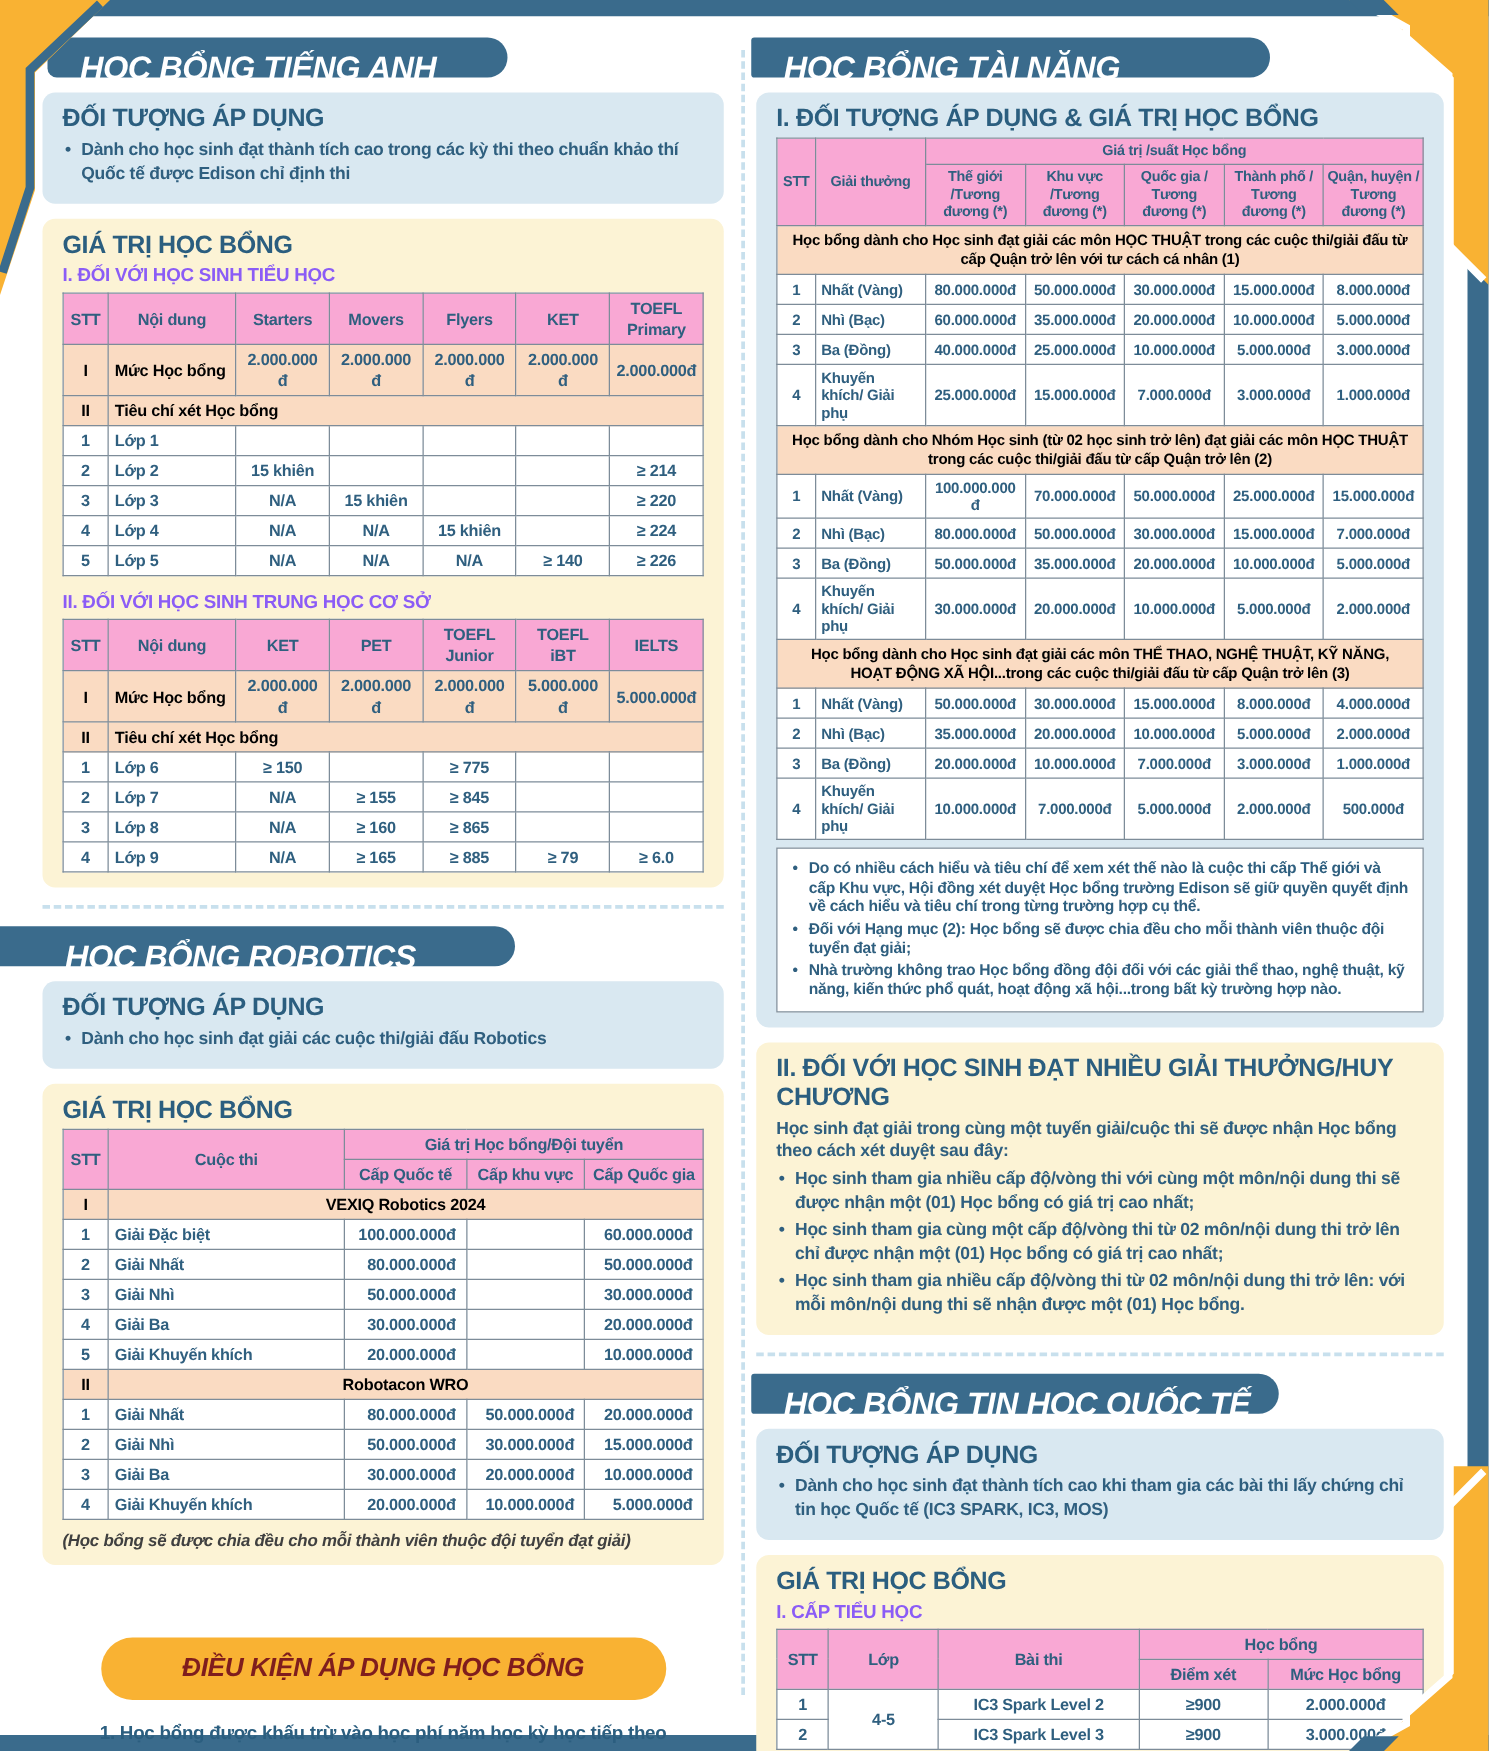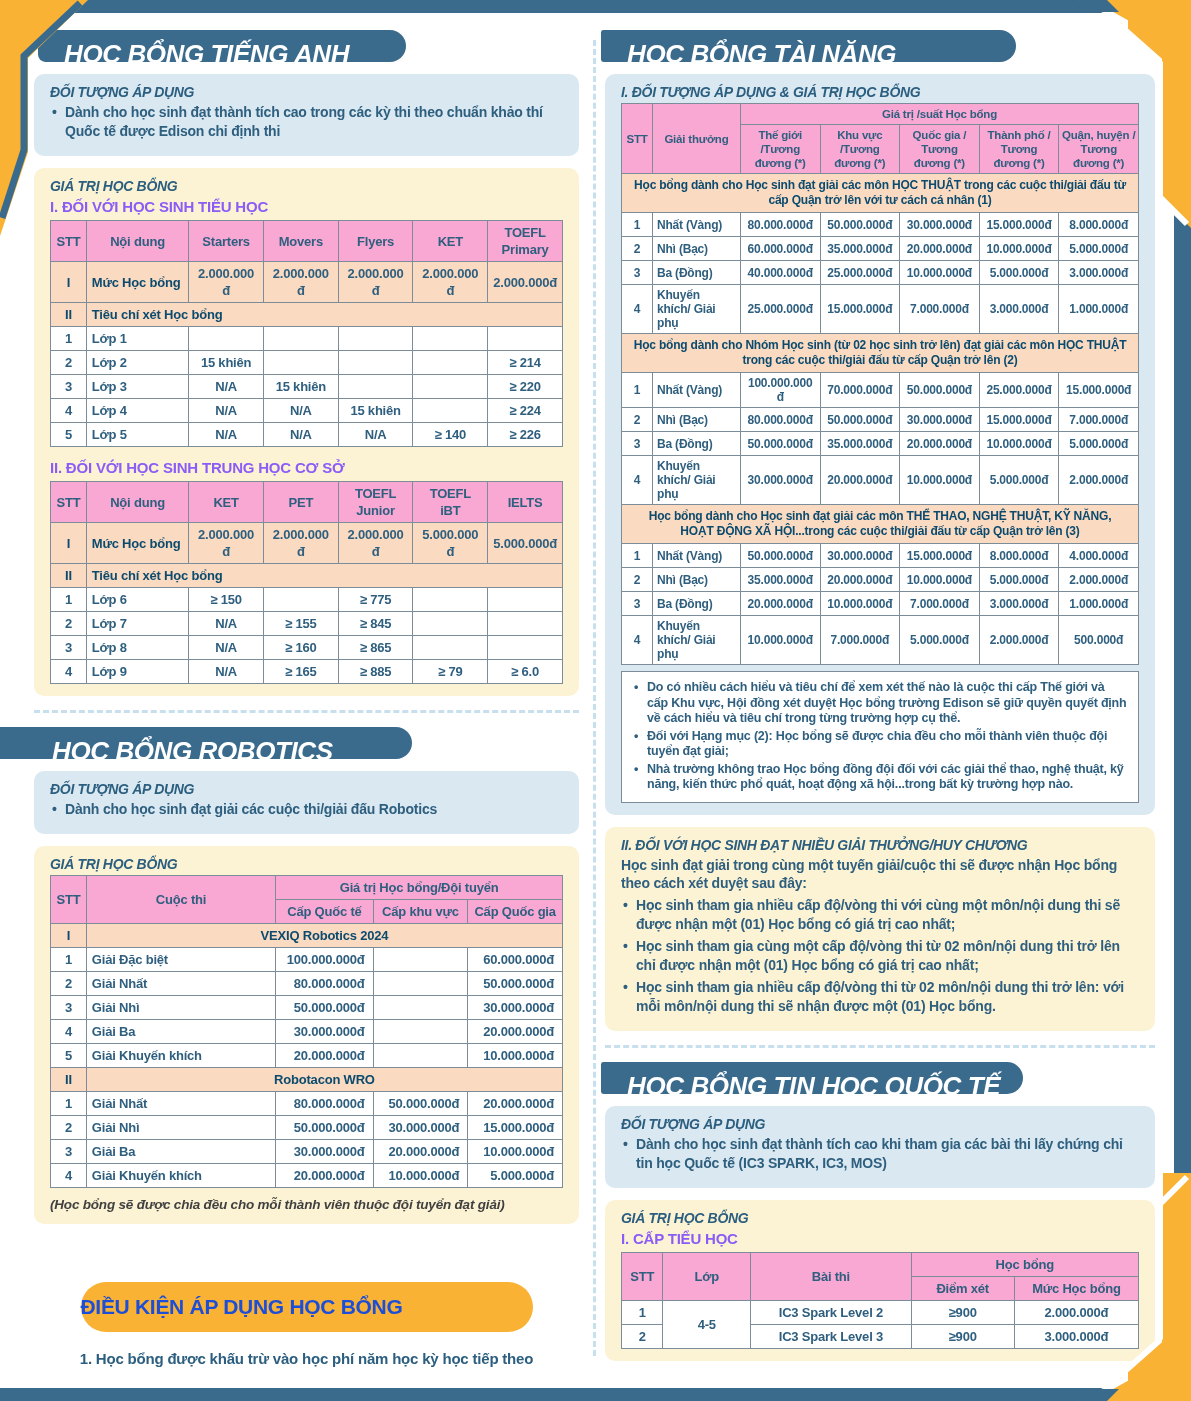--- a/index.html
+++ b/index.html
@@ -32,48 +32,48 @@
   }
   .bar.flush { margin-left:-34px; border-radius:0 26px 26px 0; padding-left:52px; }
   .bar.b-eng { width:368px; margin-left:4px; }
   .bar.b-rob { width:412px; }
   .bar.b-tal { width:415px; margin-left:-4px; border-radius:4px 26px 26px 4px; }
   .bar.b-inf { width:422px; margin-left:-4px; border-radius:4px 26px 26px 4px; margin-top:12px; }
   
   .box { border-radius:10px; padding:10px 16px 12px; margin-bottom:12px; }
   .box.blue   { background:#d9e8f1; }
   .box.yellow { background:#fcf3d5; }
-  .box h3 { font-size:14px; color:#2b5e7f; margin-bottom:3px; letter-spacing:-0.3px;font-style:italic; }
+  .box h3 { font-size:20px; color:#2b5e7f; margin-bottom:3px; letter-spacing:-0.3px; }
   .box h4 { font-size:15px; color:#8b5cf6; margin:4px 0 5px; }
   .box h4.mt { margin-top:12px; }
   ul.bullets { list-style:none; margin-top:2px; }
   ul.bullets li { position:relative; padding-left:15px; font-size:14px; line-height:19px; font-weight:bold; margin-bottom:3px; }
   ul.bullets li::before { content:"•"; position:absolute; left:2px; }
   
   table { border-collapse:collapse; width:100%; background:#fff; table-layout:fixed; }
   th,td { border:1px solid #7d8c99; padding:3px 5px; text-align:center; vertical-align:middle;
           color:#2f5f7f; font-weight:bold; font-size:13px; line-height:17px; word-wrap:break-word; }
   th { background:#f9a8d4; }
   tbody td { height:24px; }
   tr.hl td { background:#fadbc2; }
-  .o { color:#0c4a6e; }
+  .o { color:#000000; }
   td.l { text-align:left; }
   .num-r tbody td:nth-child(n+3) { text-align:right; padding-right:8px; }
   
   .t-talent th { font-size:11.5px; line-height:14px; padding:3px 2px; }
   .t-talent td { font-size:12px; line-height:14px; padding:3px 4px; }
   .t-talent tr.band td { font-size:12px; line-height:15px; padding:4px 10px; }
   
   .notes { background:#fff; border:1px solid #7d8c99; margin-top:6px; padding:6px 10px 7px; }
   .notes ul.bullets li { font-size:12.5px; line-height:15.5px; margin-bottom:2px; }
   
   .note-i { font-style:italic; font-weight:bold; font-size:13.5px; margin-top:9px; color:#404040; }
   .intro { font-size:14px; line-height:18px; font-weight:bold; margin:2px 0 4px; }
-  .pill { background:#f9b233; color:#1d4ed8; font-weight:bold; font-size:21px;
-          width:452px; margin:58px auto 16px; padding:13px 0; border-radius:30px; letter-spacing:-0.3px; }
+  .pill { background:#f9b233; color:#7f1d1d; font-weight:bold; font-style:italic; font-size:21px;
+          text-align:center; width:452px; margin:58px auto 16px; padding:13px 0; border-radius:30px; letter-spacing:-0.3px; }
   ul.conds { list-style:none; }
   ul.conds li { text-align:center; font-size:15px; font-weight:bold; line-height:22px; color:#2b5e7f; }
   strong.ic3 { font-weight:bold; }
 </style>
 </head>
 <body>
 
 <div class="frame-top"></div>
 <div class="frame-right"></div>
 <div class="frame-bottom"></div>

